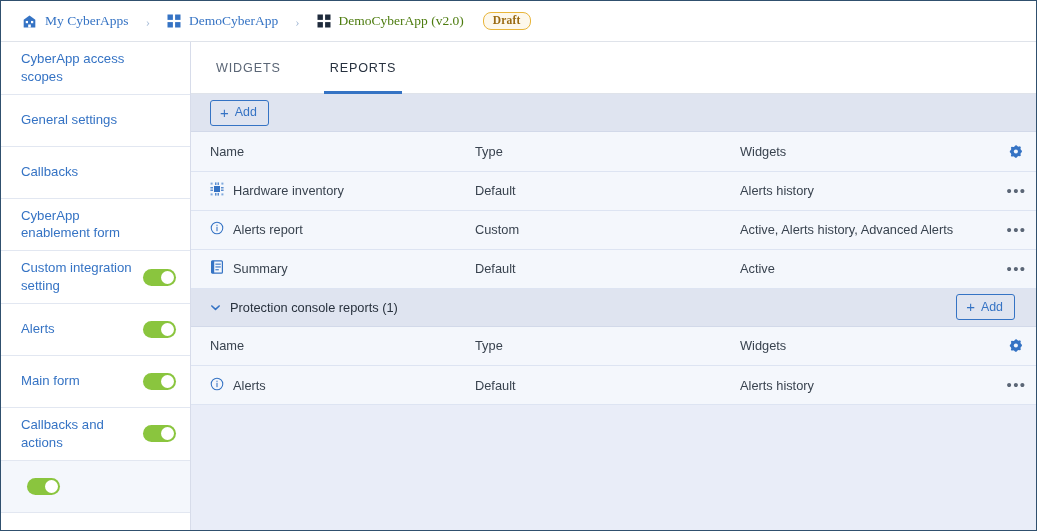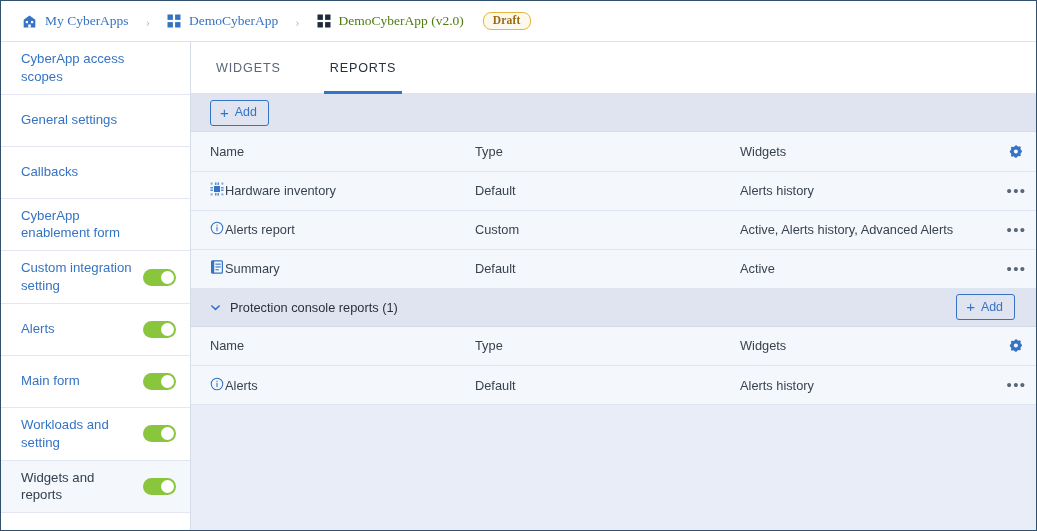--- a/index.html
+++ b/index.html
@@ -196,21 +196,21 @@
     border-bottom: 1px solid #dde4f2;
     white-space: nowrap;
     overflow: hidden;
   }
   .col-name { width: 265px; }
   .col-type { width: 265px; }
   .col-widgets { width: auto; }
   .col-act { width: 58px; }
   th.col-act, td.col-act { padding: 0; text-align: center; }
 
-  .cell-name { display: flex; align-items: center; gap: 1px; }
+  .cell-name { display: flex; align-items: center; gap: 9px; }
   .kebab {
     color: #5b6676;
     font-size: 15px;
     letter-spacing: 1.4px;
     line-height: 1;
     cursor: pointer;
     display: inline-block;
   }
   .gear-wrap { display: flex; align-items: center; justify-content: center; cursor: pointer; }
 </style>
@@ -284,25 +284,24 @@
       </div>
       <div class="side-item">
         <span class="side-label">Alerts</span>
         <span class="toggle"></span>
       </div>
       <div class="side-item">
         <span class="side-label">Main form</span>
         <span class="toggle"></span>
       </div>
       <div class="side-item">
-        <span class="side-label">Workloads and setting</span>
+        <span class="side-label">Callbacks and actions</span>
         <span class="toggle"></span>
       </div>
       <div class="side-item selected">
-        <span class="side-label">Widgets and reports</span>
         <span class="toggle"></span>
       </div>
     </div>
 
     <div class="main">
 
       <div class="tabs">
         <div class="tab">
           <span>WIDGETS</span>
         </div>

